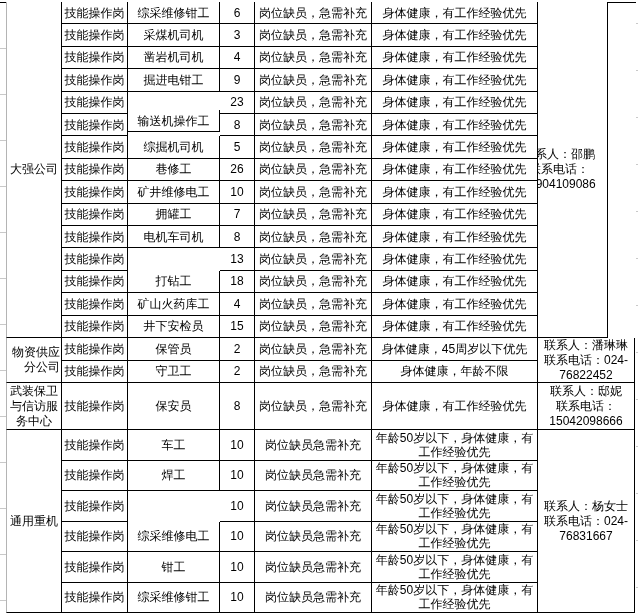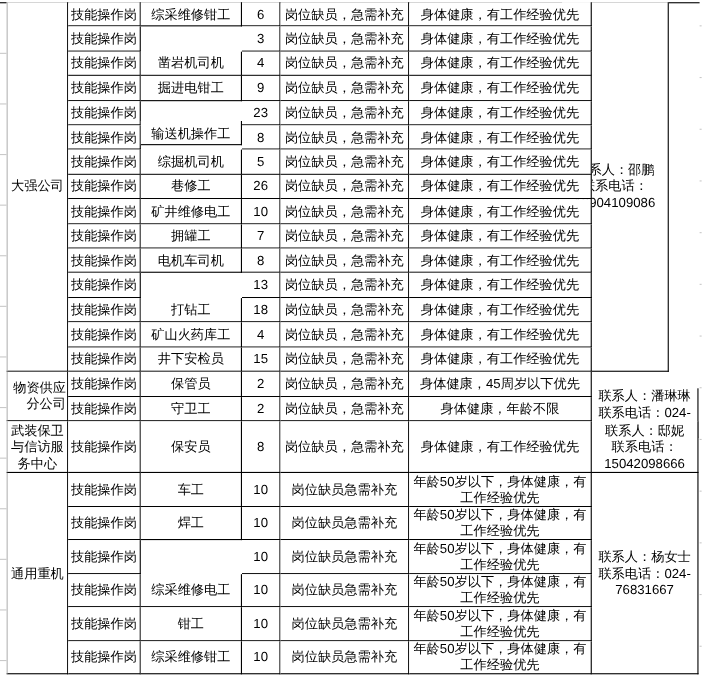--- a/index.html
+++ b/index.html
@@ -61,20 +61,21 @@
       <div>联系人：邵鹏</div>
       <div>联系电话：</div>
       <div>13904109086</div>
     </div>
     <div class="cell " style="left: 62px; top: 2px; width: 66px; height: 22.4px;">技能操作岗</div>
     <div class="cell " style="left: 128px; top: 2px; width: 92px; height: 22.4px;">综采维修钳工</div>
     <div class="cell " style="left: 220px; top: 2px; width: 35px; height: 22.4px;">6</div>
     <div class="cell " style="left: 255px; top: 2px; width: 117px; height: 22.4px;">岗位缺员，急需补充</div>
     <div class="cell " style="left: 372px; top: 2px; width: 166px; height: 22.4px;">身体健康，有工作经验优先</div>
     <div class="cell " style="left: 62px; top: 24.4px; width: 66px; height: 22.4px;">技能操作岗</div>
+    <div class="cell " style="left: 128px; top: 24.4px; width: 92px; height: 22.4px;">采煤机司机</div>
     <div class="cell " style="left: 220px; top: 24.4px; width: 35px; height: 22.4px;">3</div>
     <div class="cell " style="left: 255px; top: 24.4px; width: 117px; height: 22.4px;">岗位缺员，急需补充</div>
     <div class="cell " style="left: 372px; top: 24.4px; width: 166px; height: 22.4px;">身体健康，有工作经验优先</div>
     <div class="cell " style="left: 62px; top: 46.8px; width: 66px; height: 22.4px;">技能操作岗</div>
     <div class="cell " style="left: 128px; top: 46.8px; width: 92px; height: 22.4px;">凿岩机司机</div>
     <div class="cell " style="left: 220px; top: 46.8px; width: 35px; height: 22.4px;">4</div>
     <div class="cell " style="left: 255px; top: 46.8px; width: 117px; height: 22.4px;">岗位缺员，急需补充</div>
     <div class="cell " style="left: 372px; top: 46.8px; width: 166px; height: 22.4px;">身体健康，有工作经验优先</div>
     <div class="cell " style="left: 62px; top: 69.2px; width: 66px; height: 22.4px;">技能操作岗</div>
     <div class="cell " style="left: 128px; top: 69.2px; width: 92px; height: 22.4px;">掘进电钳工</div>
@@ -128,21 +129,21 @@
     <div class="cell " style="left: 128px; top: 293.2px; width: 92px; height: 22.4px;">矿山火药库工</div>
     <div class="cell " style="left: 220px; top: 293.2px; width: 35px; height: 22.4px;">4</div>
     <div class="cell " style="left: 255px; top: 293.2px; width: 117px; height: 22.4px;">岗位缺员，急需补充</div>
     <div class="cell " style="left: 372px; top: 293.2px; width: 166px; height: 22.4px;">身体健康，有工作经验优先</div>
     <div class="cell " style="left: 62px; top: 315.6px; width: 66px; height: 22.4px;">技能操作岗</div>
     <div class="cell " style="left: 128px; top: 315.6px; width: 92px; height: 22.4px;">井下安检员</div>
     <div class="cell " style="left: 220px; top: 315.6px; width: 35px; height: 22.4px;">15</div>
     <div class="cell " style="left: 255px; top: 315.6px; width: 117px; height: 22.4px;">岗位缺员，急需补充</div>
     <div class="cell " style="left: 372px; top: 315.6px; width: 166px; height: 22.4px;">身体健康，有工作经验优先</div>
     <div class="cell company-cell" style="left: 6px; top: 338px; width: 56px; height: 45px; text-align: right;">物资供应分公司</div>
-    <div class="cell contact-cell" style="left: 538px; top: 353px; width: 97px; height: 45px;">
+    <div class="cell contact-cell" style="left: 538px; top: 338px; width: 97px; height: 45px;">
       <div>联系人：潘琳琳</div>
       <div>联系电话：024-</div>
       <div>76822452</div>
     </div>
     <div class="cell " style="left: 62px; top: 338px; width: 66px; height: 22.5px;">技能操作岗</div>
     <div class="cell " style="left: 128px; top: 338px; width: 92px; height: 22.5px;">保管员</div>
     <div class="cell " style="left: 220px; top: 338px; width: 35px; height: 22.5px;">2</div>
     <div class="cell " style="left: 255px; top: 338px; width: 117px; height: 22.5px;">岗位缺员，急需补充</div>
     <div class="cell " style="left: 372px; top: 338px; width: 166px; height: 22.5px;">身体健康，45周岁以下优先</div>
     <div class="cell " style="left: 62px; top: 360.5px; width: 66px; height: 22.5px;">技能操作岗</div>

